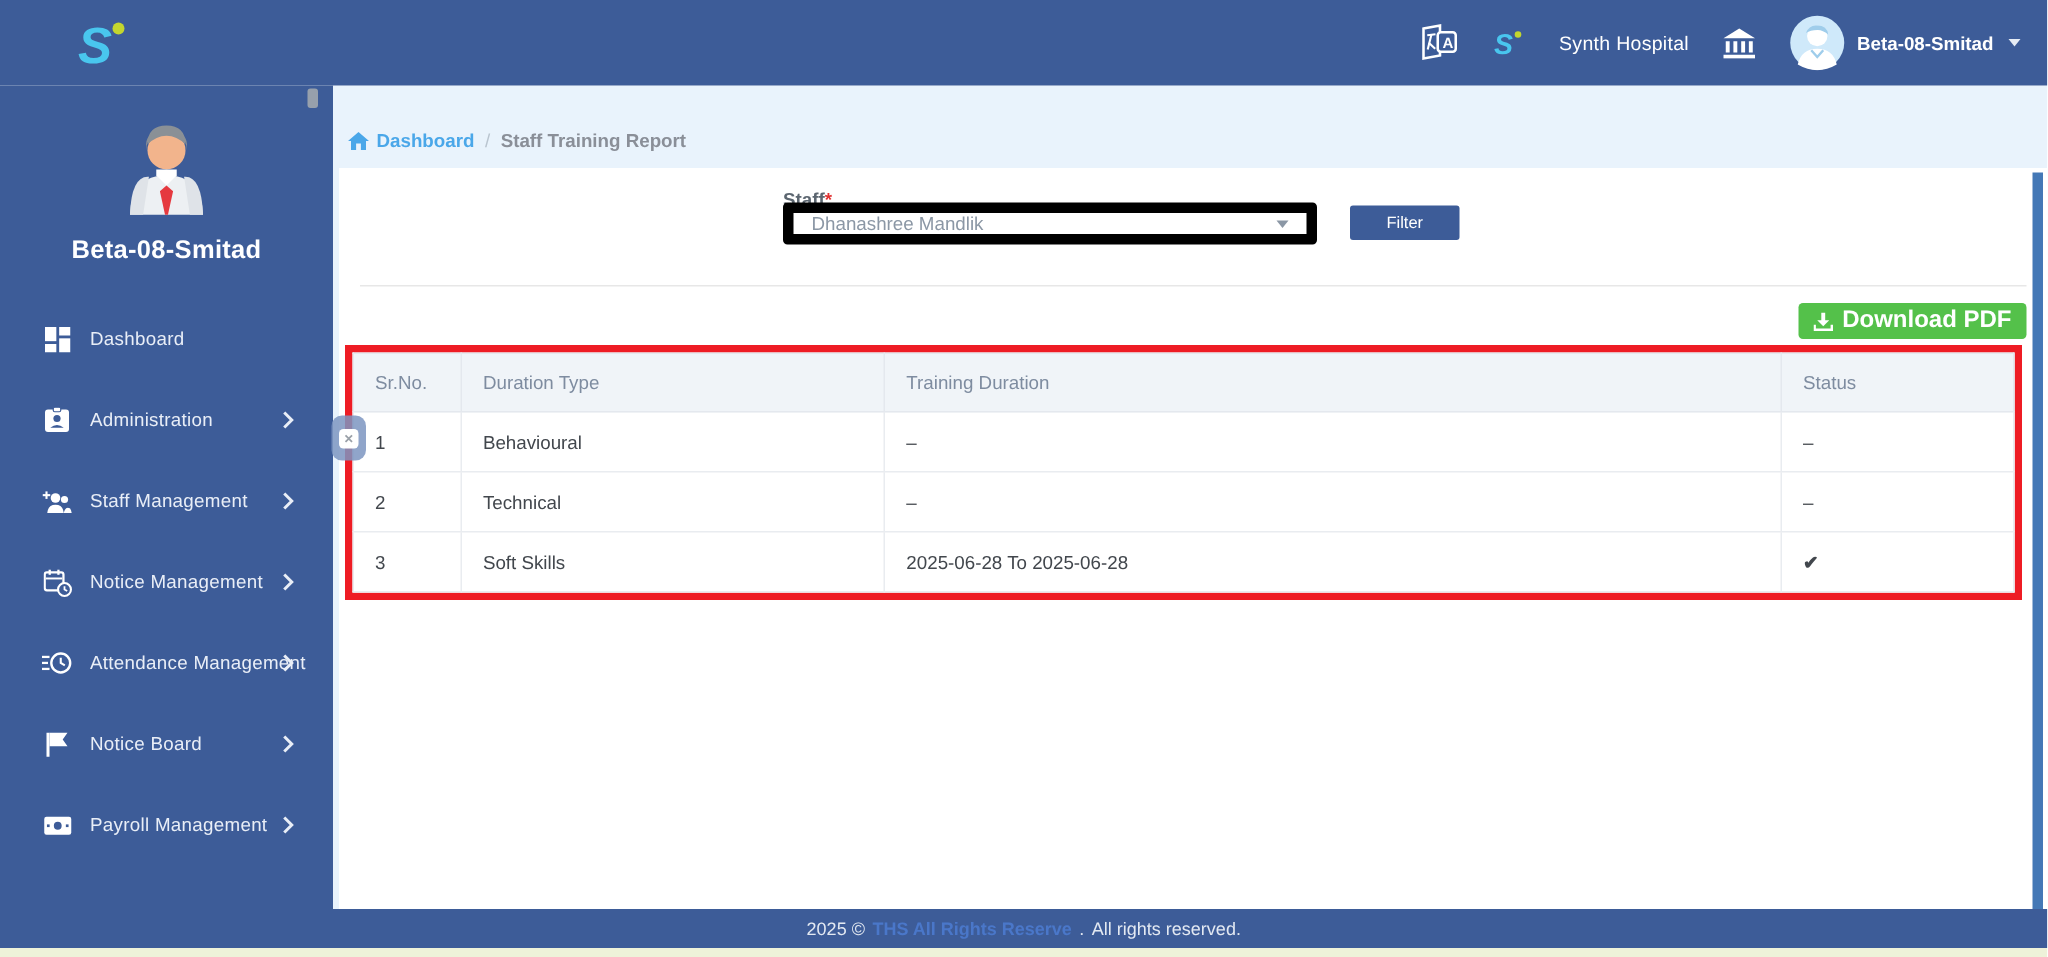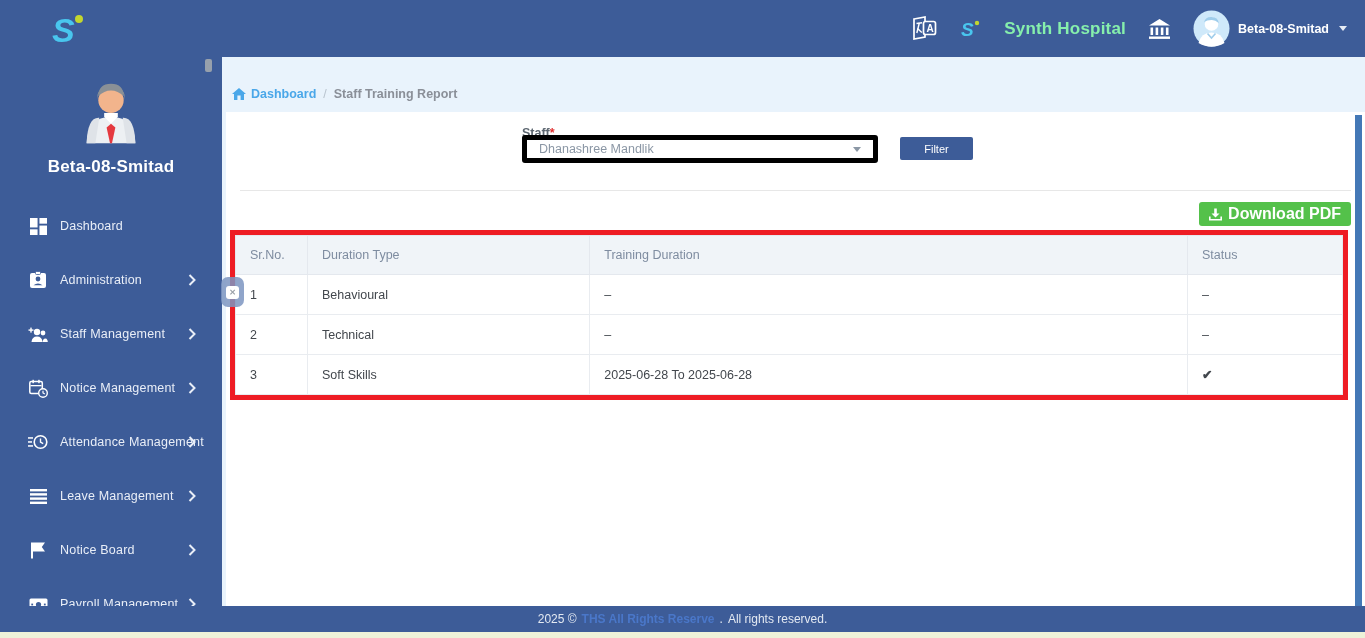--- a/index.html
+++ b/index.html
@@ -5,21 +5,21 @@
   * { margin:0; padding:0; box-sizing:border-box; }
   html,body { width:1365px; height:638px; background:#fff; font-family:"Liberation Sans", sans-serif; }
   .app { position:relative; width:1365px; height:638px; background:#fff; overflow:hidden;
          box-shadow: inset 0 0 0 3px rgba(255,255,255,0.6); }
 
   
   .navbar { position:absolute; left:0; top:0; width:1365px; height:57px; background:#3d5c98; z-index:5; }
   .brand { position:absolute; left:46px; top:8px; width:44px; height:42px; cursor:pointer; }
   .nav-right { position:absolute; right:18px; top:0; height:57px; display:flex; align-items:center; gap:22px; }
   .nav-icon { display:flex; align-items:center; justify-content:center; cursor:pointer; }
-  .hospital-name { color:#86efac; font-weight:bold; font-size:17px; letter-spacing:.2px; }
+  .hospital-name { color:#ffffff; font-weight:normal; font-size:13px; letter-spacing:.2px; }
   .user-chip { display:flex; align-items:center; gap:8px; cursor:pointer; }
   .user-name { color:#fff; font-weight:bold; font-size:12.5px; }
   .caret-down { width:0; height:0; border-left:4px solid transparent; border-right:4px solid transparent;
                 border-top:5px solid #e6ecf5; margin-left:2px; }
 
   
   .sidebar { position:absolute; left:0; top:57px; width:222px; height:575px; background:#3d5c98; z-index:4; }
   .sb-thumb { position:absolute; left:205px; top:2px; width:7px; height:13px; background:#97a0ac; border-radius:2px; }
   .profile { text-align:center; padding-top:14px; }
   .profile-name { color:#fff; font-weight:bold; font-size:17px; margin-top:8px; letter-spacing:.2px; }
@@ -34,21 +34,21 @@
   .breadcrumb { position:absolute; left:10px; top:30px; display:flex; align-items:center; gap:7px; font-size:12.5px; font-weight:bold; }
   .bc-home { color:#4aa7e9; display:flex; align-items:center; gap:5px; cursor:pointer; }
   .bc-sep { color:#b9c4cf; font-weight:normal; }
   .bc-current { color:#8a8f98; }
 
   .card { position:absolute; left:4px; top:55px; width:1139px; height:496px; background:#fff; }
 
   .field-label { position:absolute; left:296px; top:2px; font-size:12.5px; font-weight:bold; color:#5c6670;margin-top:12px; }
   .req { color:#e03131; }
   .select-box { position:absolute; left:296px; top:23px; width:356px; height:28px; background:#fff;
-                border:5px solid #000000; border-radius:3px; display:flex; align-items:center;
+                border:7px solid #000000; border-radius:3px; display:flex; align-items:center;
                 padding:0 12px; cursor:pointer; }
   .select-value { font-size:12.5px; color:#8b97a5; flex:1; }
   .select-caret { width:0; height:0; border-left:4px solid transparent; border-right:4px solid transparent; border-top:5px solid #8b97a5; }
   .filter-btn { position:absolute; left:674px; top:25px; width:73px; height:23px; background:#3d5c98; color:#fff;
                 border:none; border-radius:2px; font-size:11px; font-family:inherit; cursor:pointer; }
   .divider { position:absolute; left:14px; right:14px; top:78px; border-top:1px solid #e7e7e7; }
 
   .download-btn { position:absolute; right:14px; top:90px; height:24px; padding:0 10px; background:#54c14a; color:#fff;
                   border:none; border-radius:3px; font-size:16px; font-weight:bold; font-family:inherit;
                   display:flex; align-items:center; gap:6px; cursor:pointer; }
@@ -230,36 +230,20 @@
           </svg>
         </span>
         <span class="mi-label">Attendance Management</span>
         <span class="mi-chevron">
           <svg width="8" height="12" viewBox="0 0 8 12">
               <polyline points="1.5,1 6.5,6 1.5,11" fill="none" stroke="#e9eef7" stroke-width="2"></polyline>
             </svg>
         </span>
       </div>
 
-      <div class="menu-item">
-        <span class="mi-icon">
-          <svg width="17" height="15" viewBox="0 0 17 15">
-            <rect x="0" y="0" width="17" height="2.4" fill="#fff"></rect>
-            <rect x="0" y="4.2" width="17" height="2.4" fill="#fff"></rect>
-            <rect x="0" y="8.4" width="17" height="2.4" fill="#fff"></rect>
-            <rect x="0" y="12.6" width="17" height="2.4" fill="#fff"></rect>
-          </svg>
-        </span>
-        <span class="mi-label">Leave Management</span>
-        <span class="mi-chevron">
-          <svg width="8" height="12" viewBox="0 0 8 12">
-              <polyline points="1.5,1 6.5,6 1.5,11" fill="none" stroke="#e9eef7" stroke-width="2"></polyline>
-            </svg>
-        </span>
-      </div>
 
       <div class="menu-item">
         <span class="mi-icon">
           <svg width="16" height="17" viewBox="0 0 16 17">
             <rect x="1" y="0.5" width="2" height="16" fill="#fff"></rect>
             <polygon points="3,0.5 15,0.5 11.8,5 15,9.5 3,9.5" fill="#fff"></polygon>
           </svg>
         </span>
         <span class="mi-label">Notice Board</span>
         <span class="mi-chevron">

